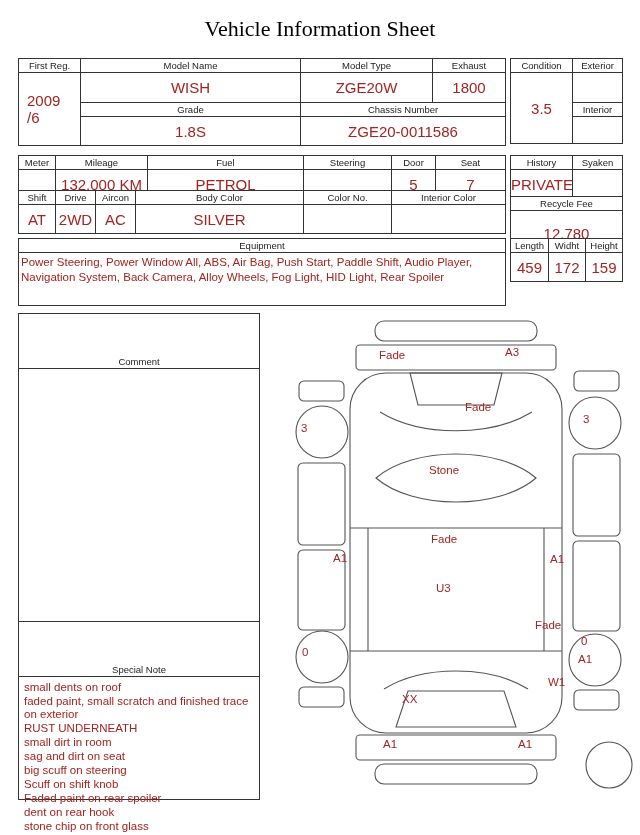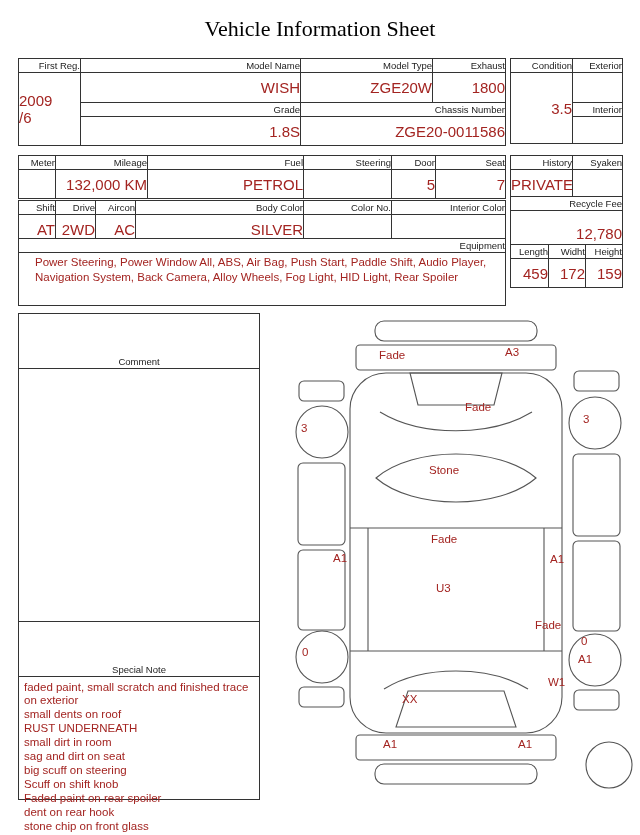--- a/index.html
+++ b/index.html
@@ -4,28 +4,28 @@
 <style>
   * { margin:0; padding:0; box-sizing:border-box; }
   :root { --red:#a32421; }
   body { background:#fff; font-family:"Liberation Sans", sans-serif; }
   #page { position:relative; width:640px; height:835px; background:#fff; overflow:hidden; }
 
   .title { position:absolute; top:16px; left:0; width:100%; text-align:center;
            font-family:"Liberation Serif", serif; font-size:22px; color:#000; }
 
   table.tbl { position:absolute; border-collapse:collapse; table-layout:fixed; background:#fff; }
-  .tbl td { border:1px solid #333; text-align:right; vertical-align:middle; overflow:hidden; padding:0; }
+  .tbl td { border:1px solid #333; text-align:center; vertical-align:middle; overflow:hidden; padding:0; }
   td.h { font-size:9.5px; height:14px; color:#222; }
   td.v { color:var(--red); height:29px; font-size:15px; }
   .fs20{font-size:20px}.fs17{font-size:17px}.fs16{font-size:16px}.fs15{font-size:15px}
   .fs14{font-size:14px}.fs13{font-size:13px}.fs12{font-size:12px}.fs10{font-size:10px}
-  td.left { text-align:left; padding-left:0; }
+  td.left { text-align:left; padding-left:8px; }
   td.eq { color:var(--red); font-size:11.5px; line-height:15px; text-align:left;
-          vertical-align:top; padding:2px 16px; height:53px; }
+          vertical-align:top; padding:2px 2px; height:53px; }
 
   .lbox { position:absolute; border:1px solid #333; background:#fff; }
   .box-hdr { height:15px; border-bottom:1px solid #333; text-align:center;
              font-size:9.5px; line-height:15px; color:#222;margin-top:40px; }
   .comment-area { border-bottom:1px solid #333; }
   .notes { padding:4px 5px; color:var(--red); font-size:11.5px; line-height:13px; }
   .note { margin-bottom:1px; }
 
   .diagram { position:absolute;margin-left:10px; }
   .diagram svg { position:absolute; left:0; top:0; }
@@ -121,21 +121,21 @@
       <td class="v"></td>
       <td class="v fs10">132,000 KM</td>
       <td class="v fs16">PETROL</td>
       <td class="v"></td>
       <td class="v fs14">5</td>
       <td class="v fs14">7</td>
     </tr>
   </tbody>
     </table>
 
-  <table class="tbl" style="left:18px;top:200px;width:487px">
+  <table class="tbl" style="left:18px;top:190px;width:487px">
     <colgroup>
         <col style="width:37px">
         <col style="width:40px">
         <col style="width:40px">
         <col style="width:168px">
         <col style="width:88px">
         <col style="width:114px">
       </colgroup>
     <tbody>
         <tr>
@@ -195,21 +195,21 @@
     <tbody>
         <tr>
           <td class="h">Recycle Fee</td>
         </tr>
     <tr>
           <td class="v fs15" style="height:46px">12,780</td>
         </tr>
   </tbody>
     </table>
 
-  <table class="tbl" style="left:510px;top:244px;width:112px">
+  <table class="tbl" style="left:510px;top:238px;width:112px">
     <colgroup>
         <col style="width:38px">
         <col style="width:37px">
         <col style="width:37px">
       </colgroup>
     <tbody>
         <tr>
       <td class="h">Length</td>
       <td class="h">Widht</td>
       <td class="h">Height</td>
@@ -220,22 +220,22 @@
       <td class="v fs13">159</td>
     </tr>
   </tbody>
     </table>
 
   <div class="lbox" style="left:18px;top:313px;width:242px;height:487px">
     <div class="box-hdr">Comment</div>
     <div class="comment-area" style="height:253px"></div>
     <div class="box-hdr">Special Note</div>
     <div class="notes">
+        <div class="note">small dents on roof</div>
         <div class="note">faded paint, small scratch and finished trace on exterior</div>
-        <div class="note">small dents on roof</div>
         <div class="note">RUST UNDERNEATH</div>
         <div class="note">small dirt in room</div>
         <div class="note">sag and dirt on seat</div>
         <div class="note">big scuff on steering</div>
         <div class="note">Scuff on shift knob</div>
         <div class="note">Faded paint on rear spoiler</div>
         <div class="note">dent on rear hook</div>
         <div class="note">stone chip on front glass</div>
       </div>
   </div>

